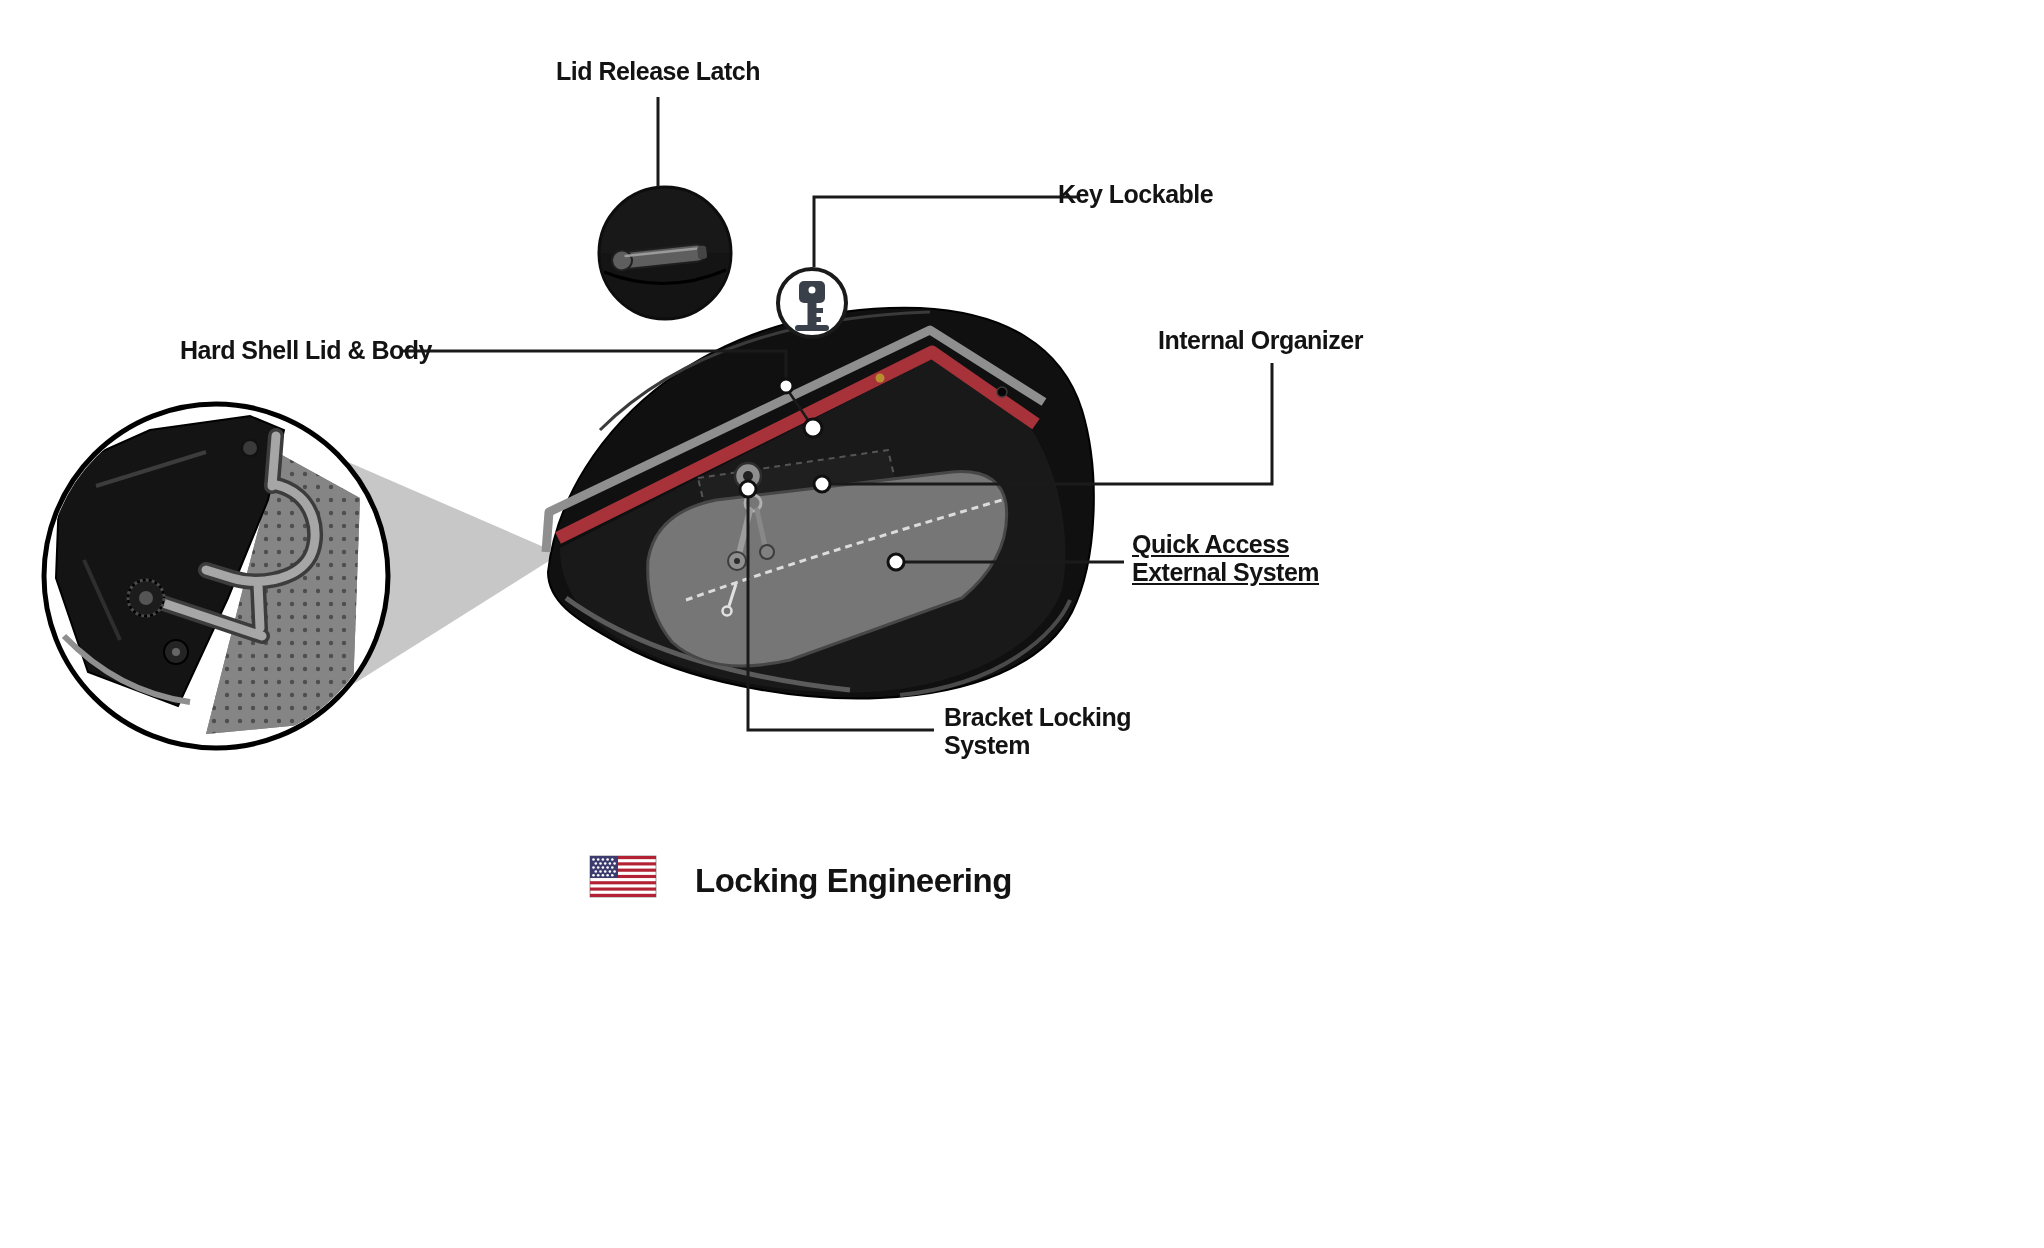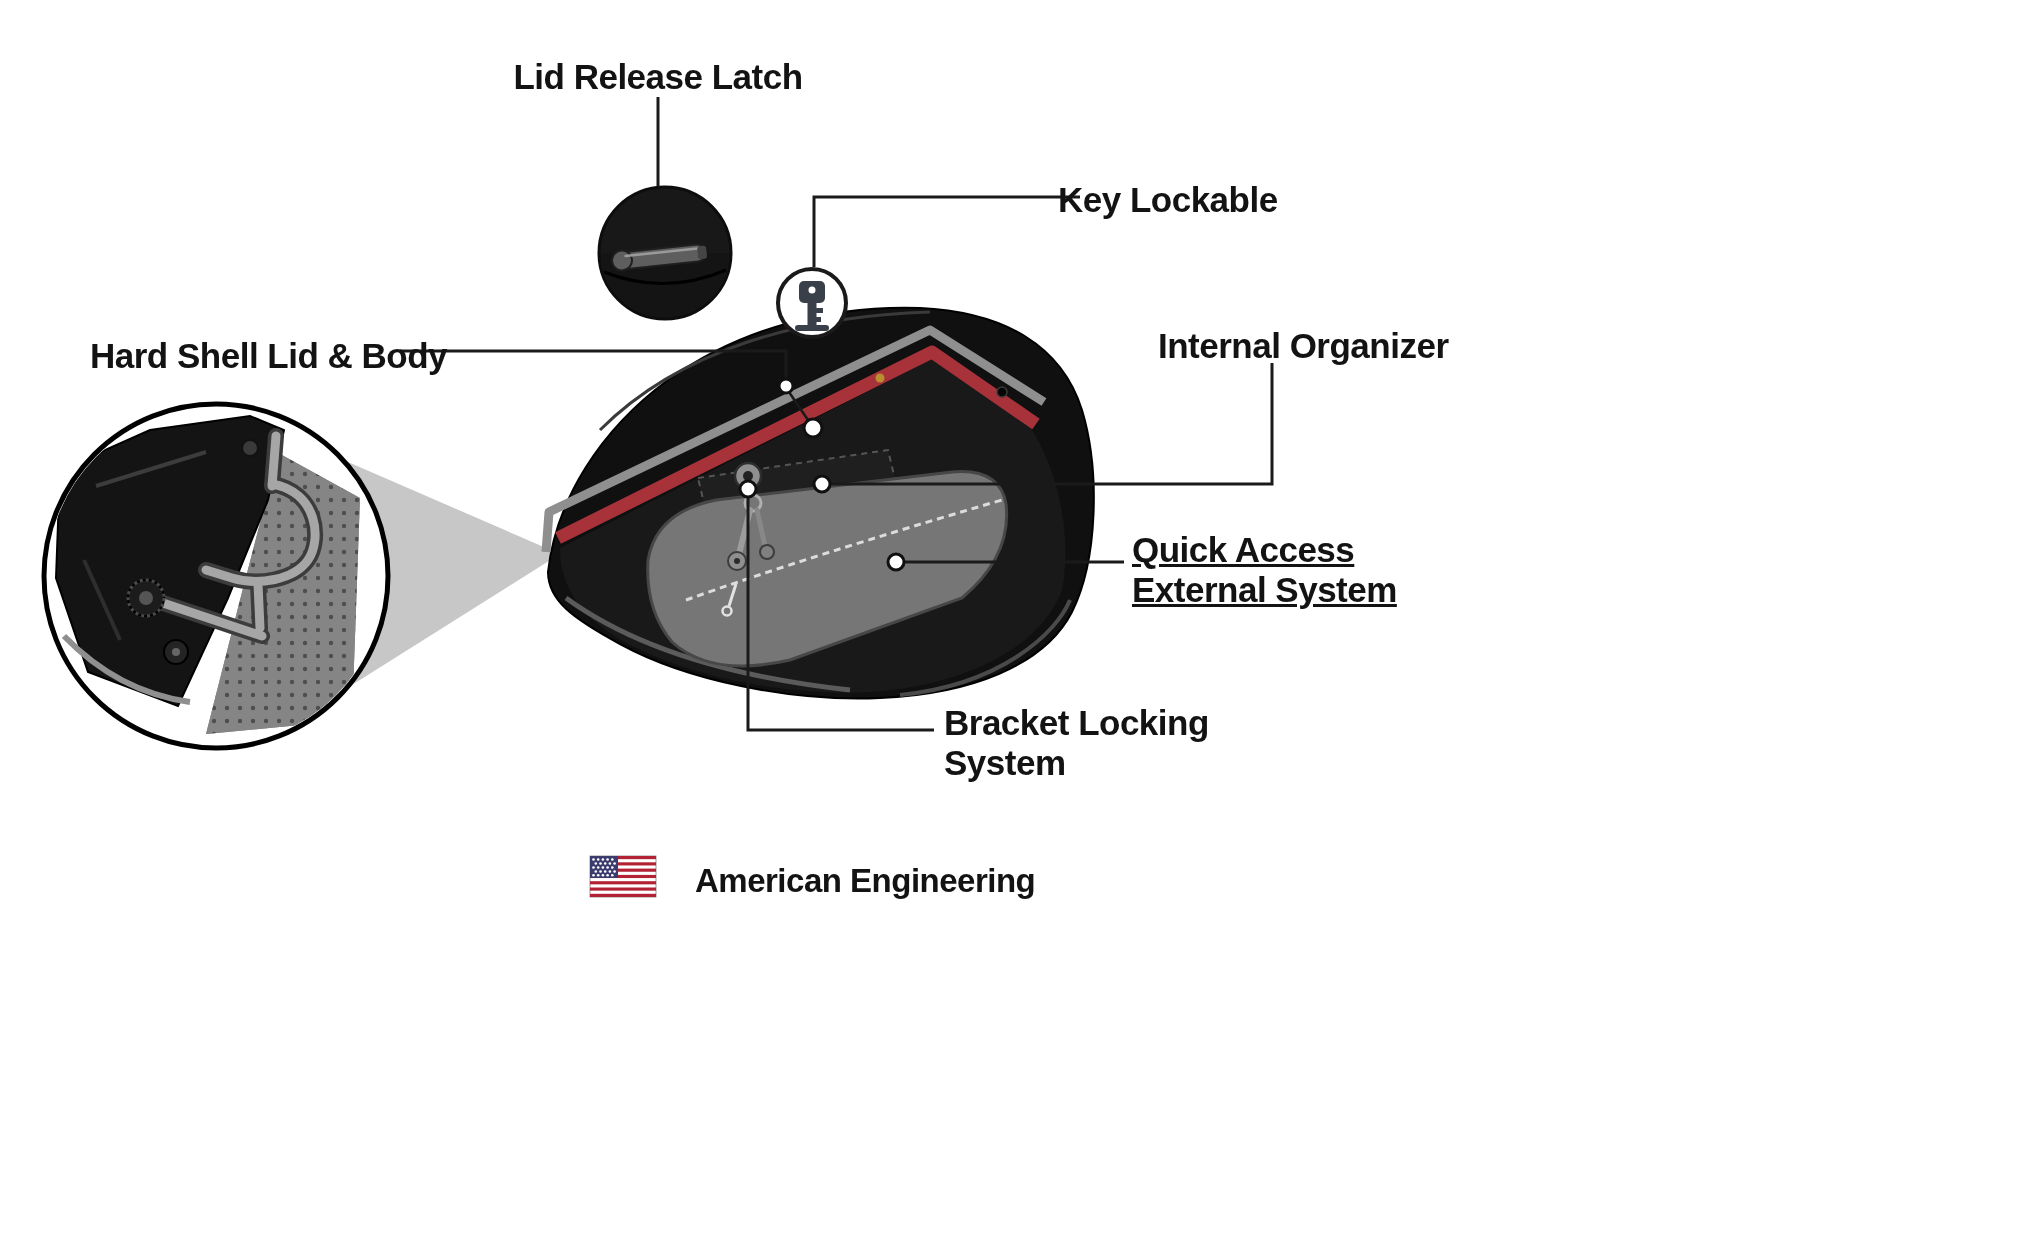--- a/index.html
+++ b/index.html
@@ -14,28 +14,28 @@
     position:relative;
     width:2044px;height:1248px;
     background:#ffffff;
     font-family:"Liberation Sans", sans-serif;
     overflow:hidden;
   }
   .art{position:absolute;left:0;top:0;width:2044px;height:1248px;}
   .label{
     position:absolute;
     font-weight:700;
-    font-size:35px;
+    font-size:25px;
     line-height:1.13;
     color:var(--label-black);
     letter-spacing:-0.5px;
     white-space:nowrap;
   }
   .label.center{text-align:center;}
-  .label.right{text-align:right;}
+  .label.right{text-align:right;margin-left:40px;}
   .label.big{font-size:33px;}
 </style>
 </head>
 <body>
 
 <div class="canvas">
 
   <svg class="art" viewBox="0 0 2044 1248">
     <defs>
       <clipPath id="insetClip">
@@ -230,14 +230,14 @@
     <div>Quick Access</div>
     <div>External System</div>
   </div>
 
   <div class="label" style="left:944px;top:703px;">
     <div>Bracket Locking</div>
     <div>System</div>
   </div>
 
 
-  <div class="label big" style="left:695px;top:862px;">American Engineering</div>
+  <div class="label big" style="left:695px;top:862px;">Locking Engineering</div>
 </div>
 
 </body></html>

